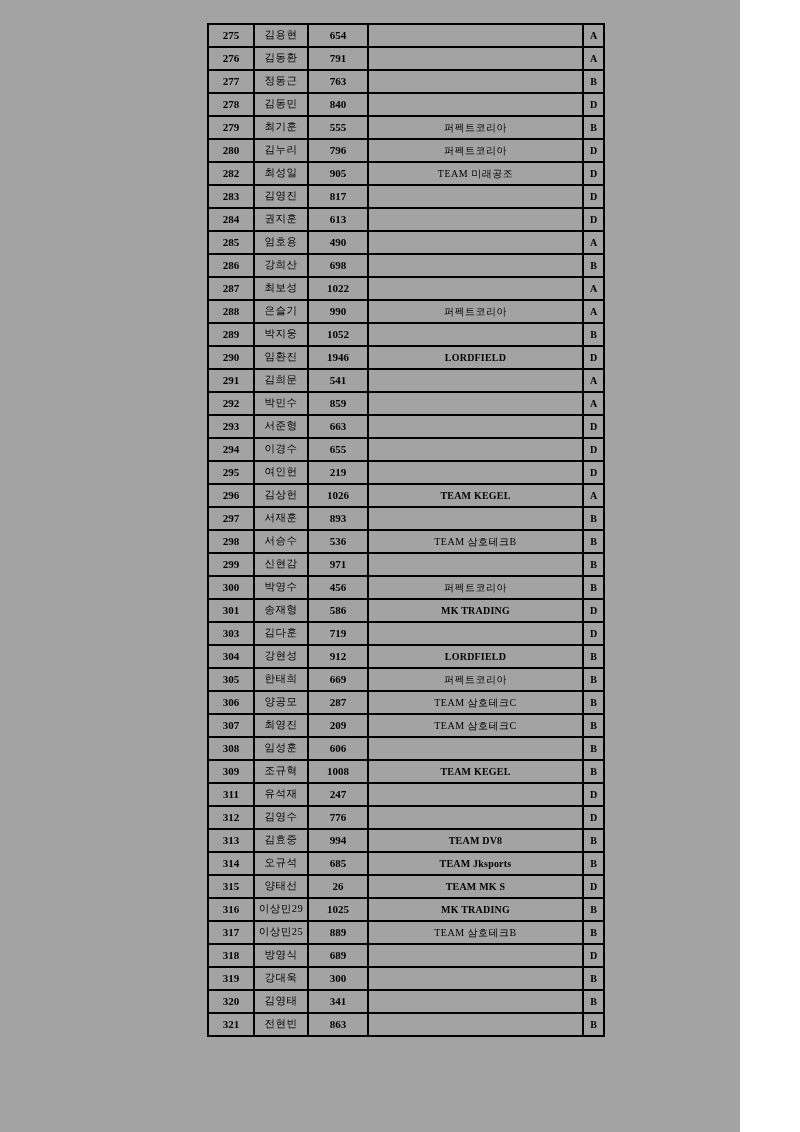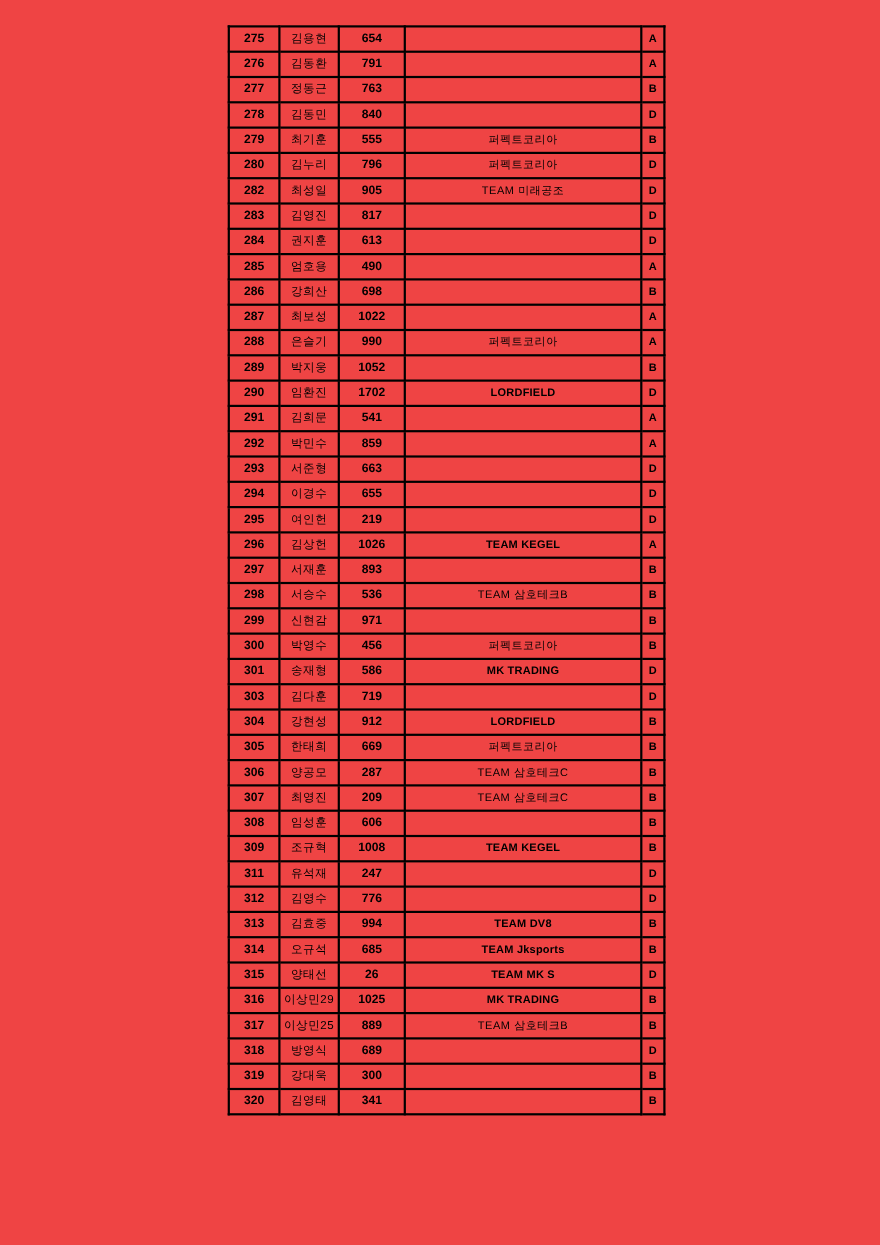--- a/index.html
+++ b/index.html
@@ -2,25 +2,25 @@
 <html><head>
 <meta charset="utf-8">
 <style>
   html, body {
     margin: 0;
     padding: 0;
     background: #ffffff;
   }
   .page {
     position: relative;
-    width: 800px;
+    width: 740px;
     height: 1132px;
-    background: #ef4444;
+    background: #a3a3a3;
     overflow: hidden;
-    font-family: Liberation Sans, sans-serif;
+    font-family: Liberation Serif, serif;
     color: #000000;
   }
   table.roster {
     position: absolute;
     left: 207px;
     top: 23px;
     border-collapse: collapse;
     table-layout: fixed;
   }
   table.roster td {
@@ -140,21 +140,21 @@
         <tr>
     <td class="c-no">289</td>
     <td class="c-name">박지웅</td>
     <td class="c-score">1052</td>
     <td class="c-team"></td>
     <td class="c-grade">B</td>
   </tr>
         <tr class="team-strong">
     <td class="c-no">290</td>
     <td class="c-name">임환진</td>
-    <td class="c-score">1702</td>
+    <td class="c-score">1946</td>
     <td class="c-team">LORDFIELD</td>
     <td class="c-grade">D</td>
   </tr>
         <tr>
     <td class="c-no">291</td>
     <td class="c-name">김희문</td>
     <td class="c-score">541</td>
     <td class="c-team"></td>
     <td class="c-grade">A</td>
   </tr>
@@ -337,18 +337,25 @@
     <td class="c-no">319</td>
     <td class="c-name">강대욱</td>
     <td class="c-score">300</td>
     <td class="c-team"></td>
     <td class="c-grade">B</td>
   </tr>
         <tr>
     <td class="c-no">320</td>
     <td class="c-name">김영태</td>
     <td class="c-score">341</td>
+    <td class="c-team"></td>
+    <td class="c-grade">B</td>
+  </tr>
+        <tr>
+    <td class="c-no">321</td>
+    <td class="c-name">전현빈</td>
+    <td class="c-score">863</td>
     <td class="c-team"></td>
     <td class="c-grade">B</td>
   </tr>
       </tbody>
   </table>
 </div>
 
 </body></html>

